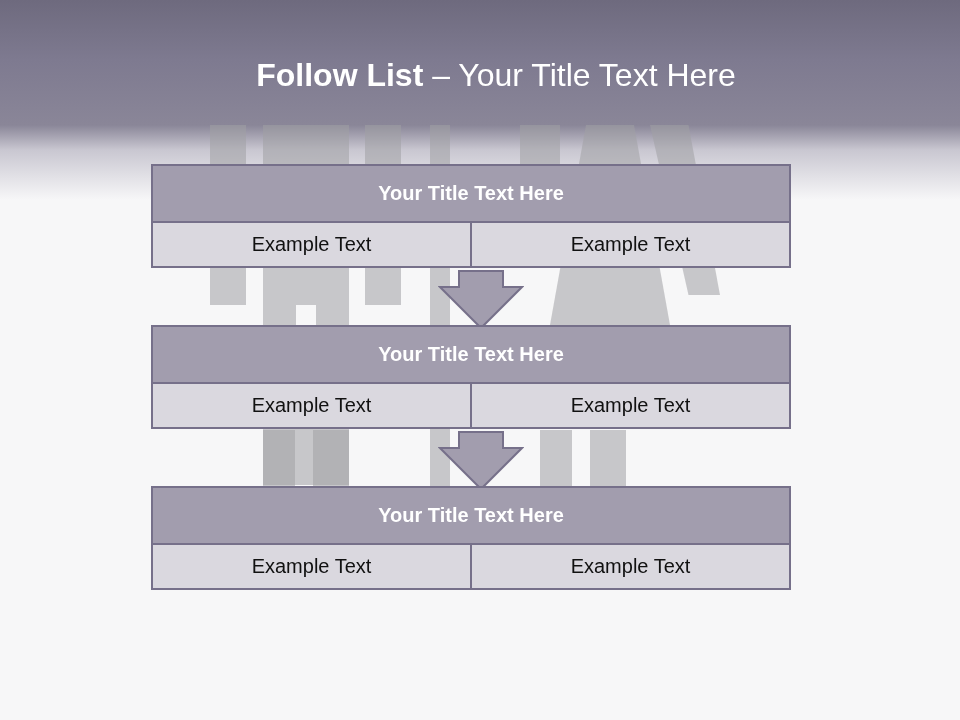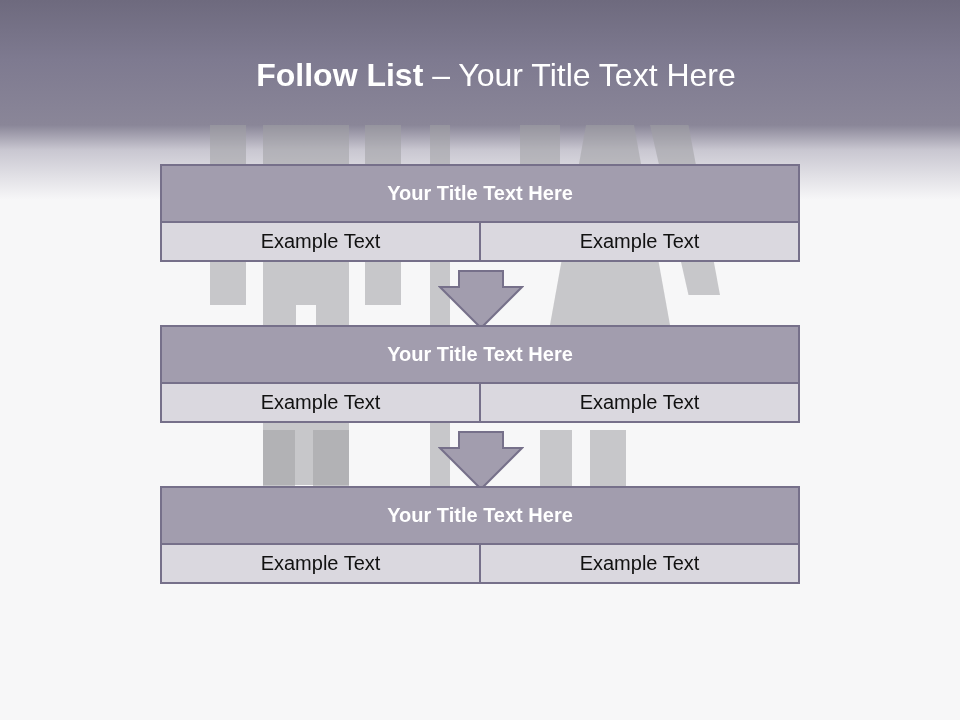--- a/index.html
+++ b/index.html
@@ -13,29 +13,29 @@
     background: linear-gradient(to bottom, #6e6a7e 0px, #7e7a90 60px, #8a8698 125px, #c9c7d1 150px, #f7f7f8 200px);
   }
   .silhouettes { position: absolute; left: 0; top: 0; width: 960px; height: 720px; }
   .silhouettes .s { position: absolute; background: rgba(160,160,164,0.55); }
   .title {
     position: absolute; left: 16px; top: 50px; width: 960px; text-align: center;
     color: #ffffff; font-size: 32px; line-height: 50px;
   }
   .title .bold { font-weight: bold; }
   .block {
-    position: absolute; left: 160px; width: 640px;
+    position: absolute; left: 151px; width: 640px;
     border: 2px solid #76708a; background: #e5e5e5; box-sizing: border-box;
   }
   .block .head {
     height: 55px; background: #a29dae; color: #ffffff; font-weight: bold;
     font-size: 20px; display: flex; align-items: center; justify-content: center;
     border-bottom: 2px solid #76708a;
   }
-  .block .row { display: flex; height: 37px; }
+  .block .row { display: flex; height: 43px; }
   .block .cell {
     flex: 1; background: #dad8df; color: #111111; font-size: 20px;
     display: flex; align-items: center; justify-content: center;
   }
   .block .cell + .cell { border-left: 2px solid #76708a; }
   .arrow { position: absolute; left: 438px; width: 86px; height: 60px; }
 </style>
 </head>
 <body>
 

